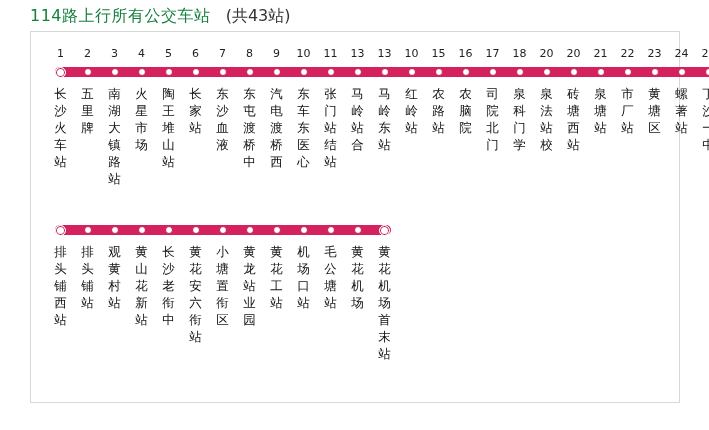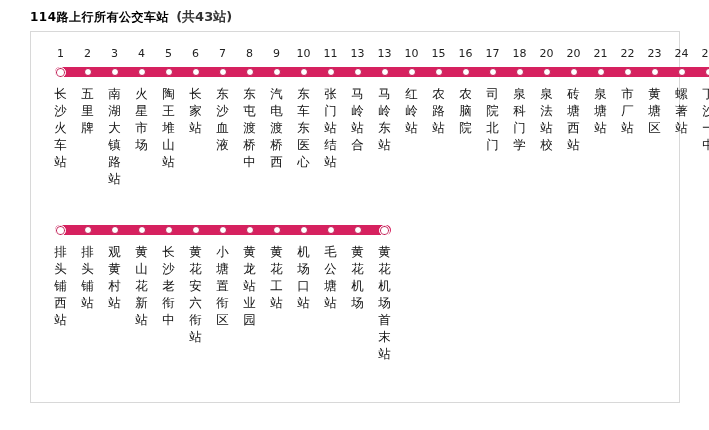--- a/index.html
+++ b/index.html
@@ -19,30 +19,29 @@
     width: 709px;
     height: 430px;
   }
   .title-bar {
     position: absolute;
     left: 30px;
     top: 6px;
     white-space: nowrap;
   }
   .title-main {
-    font-size: 12px;
-    font-weight: bold;
-    color: #000000;
+    font-size: 16px;
+    font-weight: normal;
+    color: #15803d;
     letter-spacing: 0.5px;
   }
   .title-sub {
-    font-size: 13px;
+    font-size: 16px;
     color: #333333;
-    margin-left: 2px;
-    font-weight: bold;
+    margin-left: 10px;
   }
   .board {
     position: absolute;
     left: 30px;
     top: 31px;
     width: 650px;
     height: 372px;
     border: 1px solid #d8d8d8;
     background: #ffffff;
     box-sizing: border-box;

